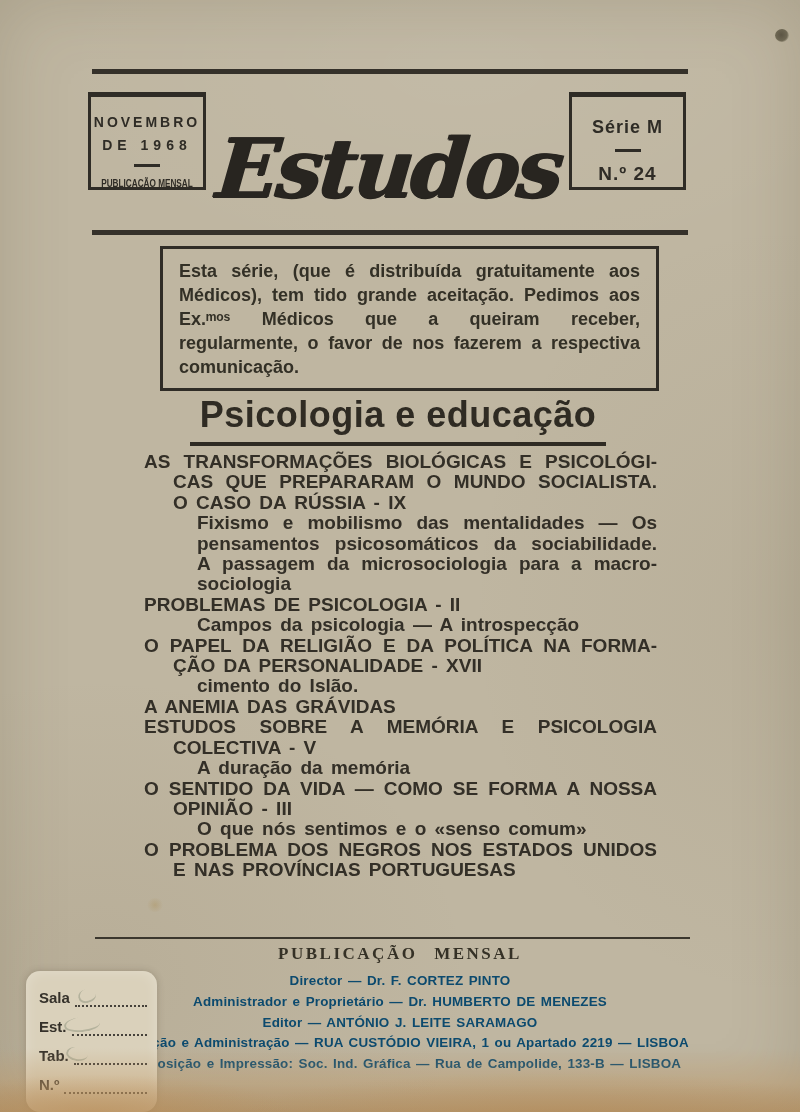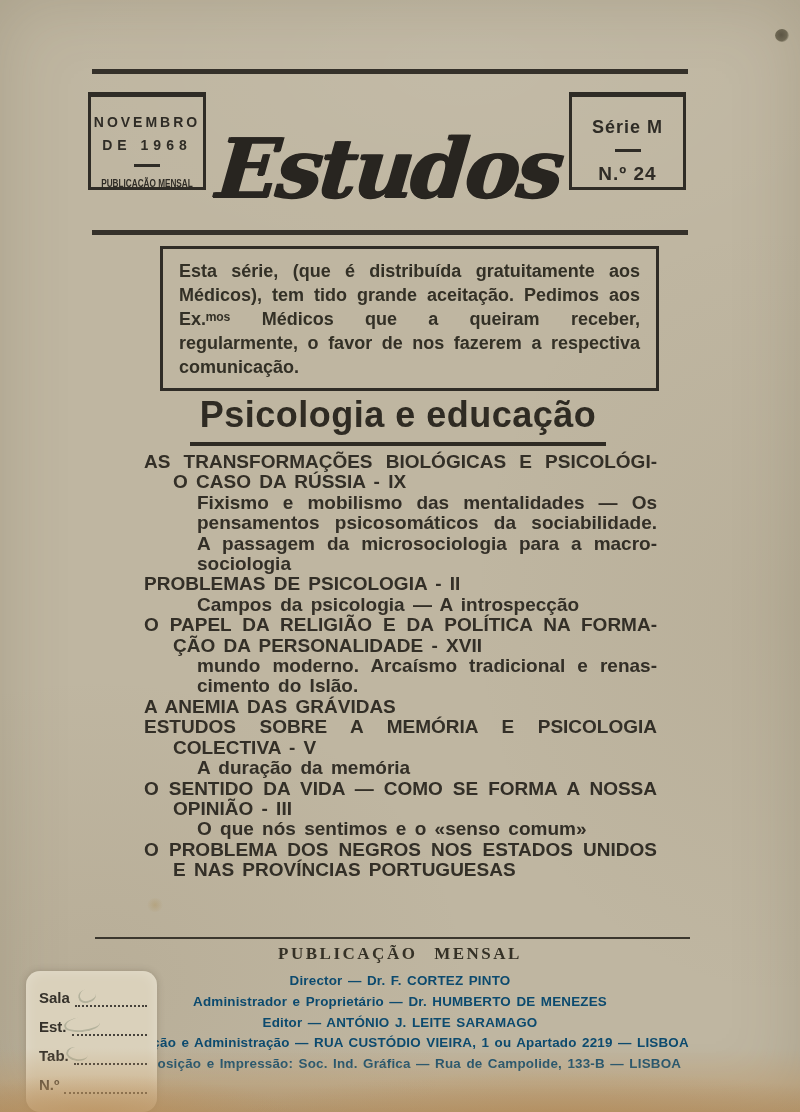--- a/index.html
+++ b/index.html
@@ -144,30 +144,30 @@
 <div class="notice">
   <p>Esta série, (que é distribuída gratuitamente aos Médicos), tem tido grande aceitação. Pedimos aos Ex.ᵐᵒˢ Médicos que a queiram receber, regularmente, o favor de nos fazerem a respectiva comunicação.</p>
 </div>
 
 <div class="section-title-wrap">
   <span class="section-title">Psicologia e educação</span>
 </div>
 
 <div class="toc" id="toc">
     <div class="toc-line ind0 just">AS TRANSFORMAÇÕES BIOLÓGICAS E PSICOLÓGI-</div>
+    <div class="toc-line ind1 just">CAS QUE PREPARARAM O MUNDO SOCIALISTA.</div>
     <div class="toc-line ind1">O CASO DA RÚSSIA - IX</div>
     <div class="toc-line ind2 just">Fixismo e mobilismo das mentalidades — Os</div>
     <div class="toc-line ind2 just">pensamentos psicosomáticos da sociabilidade.</div>
     <div class="toc-line ind2 just">A passagem da microsociologia para a macro-</div>
     <div class="toc-line ind2">sociologia</div>
     <div class="toc-line ind0">PROBLEMAS DE PSICOLOGIA - II</div>
     <div class="toc-line ind2">Campos da psicologia — A introspecção</div>
     <div class="toc-line ind0 just">O PAPEL DA RELIGIÃO E DA POLÍTICA NA FORMA-</div>
     <div class="toc-line ind1">ÇÃO DA PERSONALIDADE - XVII</div>
-    <div class="toc-line ind2 just">mundo moderno. Arcaísmo tradicional e renas-</div>
     <div class="toc-line ind2">cimento do Islão.</div>
     <div class="toc-line ind0">A ANEMIA DAS GRÁVIDAS</div>
     <div class="toc-line ind0 just">ESTUDOS SOBRE A MEMÓRIA E PSICOLOGIA</div>
     <div class="toc-line ind1">COLECTIVA - V</div>
     <div class="toc-line ind2">A duração da memória</div>
     <div class="toc-line ind0 just">O SENTIDO DA VIDA — COMO SE FORMA A NOSSA</div>
     <div class="toc-line ind1">OPINIÃO - III</div>
     <div class="toc-line ind2">O que nós sentimos e o «senso comum»</div>
     <div class="toc-line ind0 just">O PROBLEMA DOS NEGROS NOS ESTADOS UNIDOS</div>
     <div class="toc-line ind1">E NAS PROVÍNCIAS PORTUGUESAS</div>

